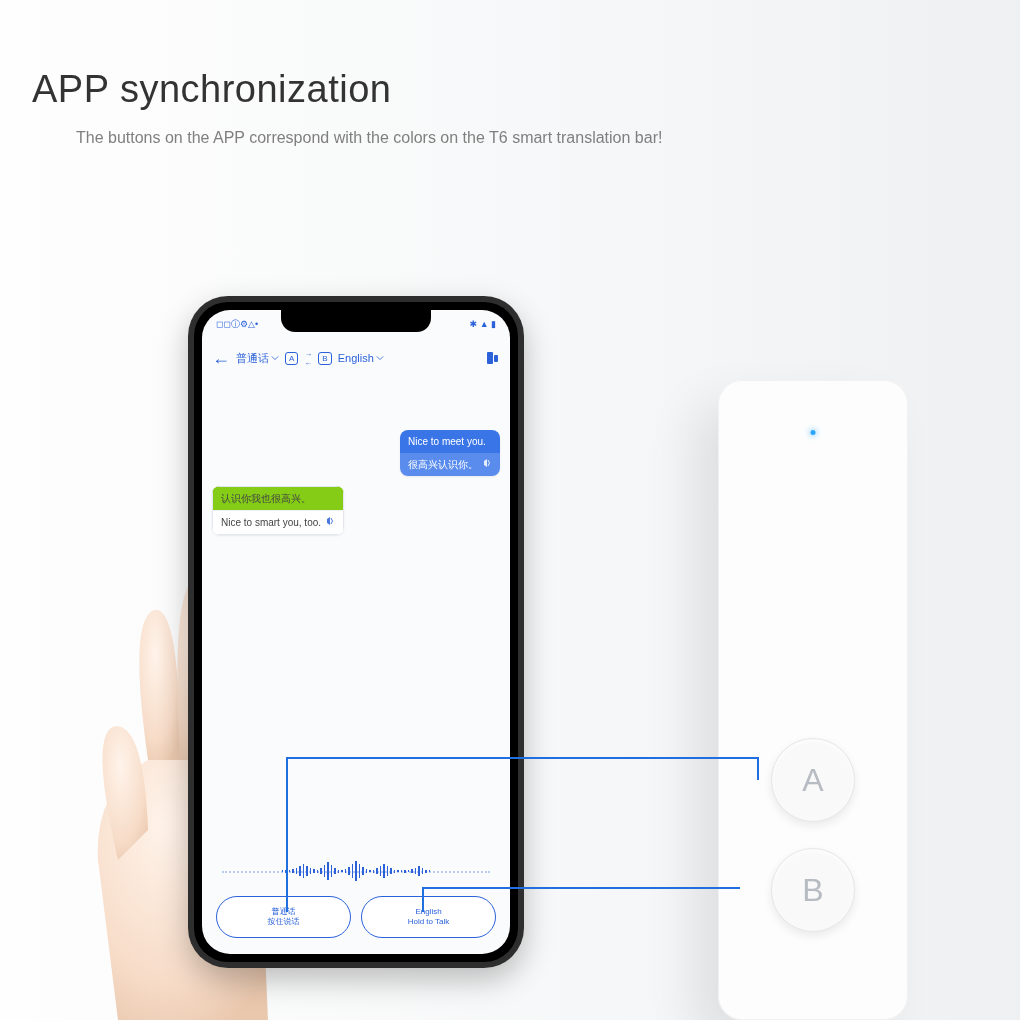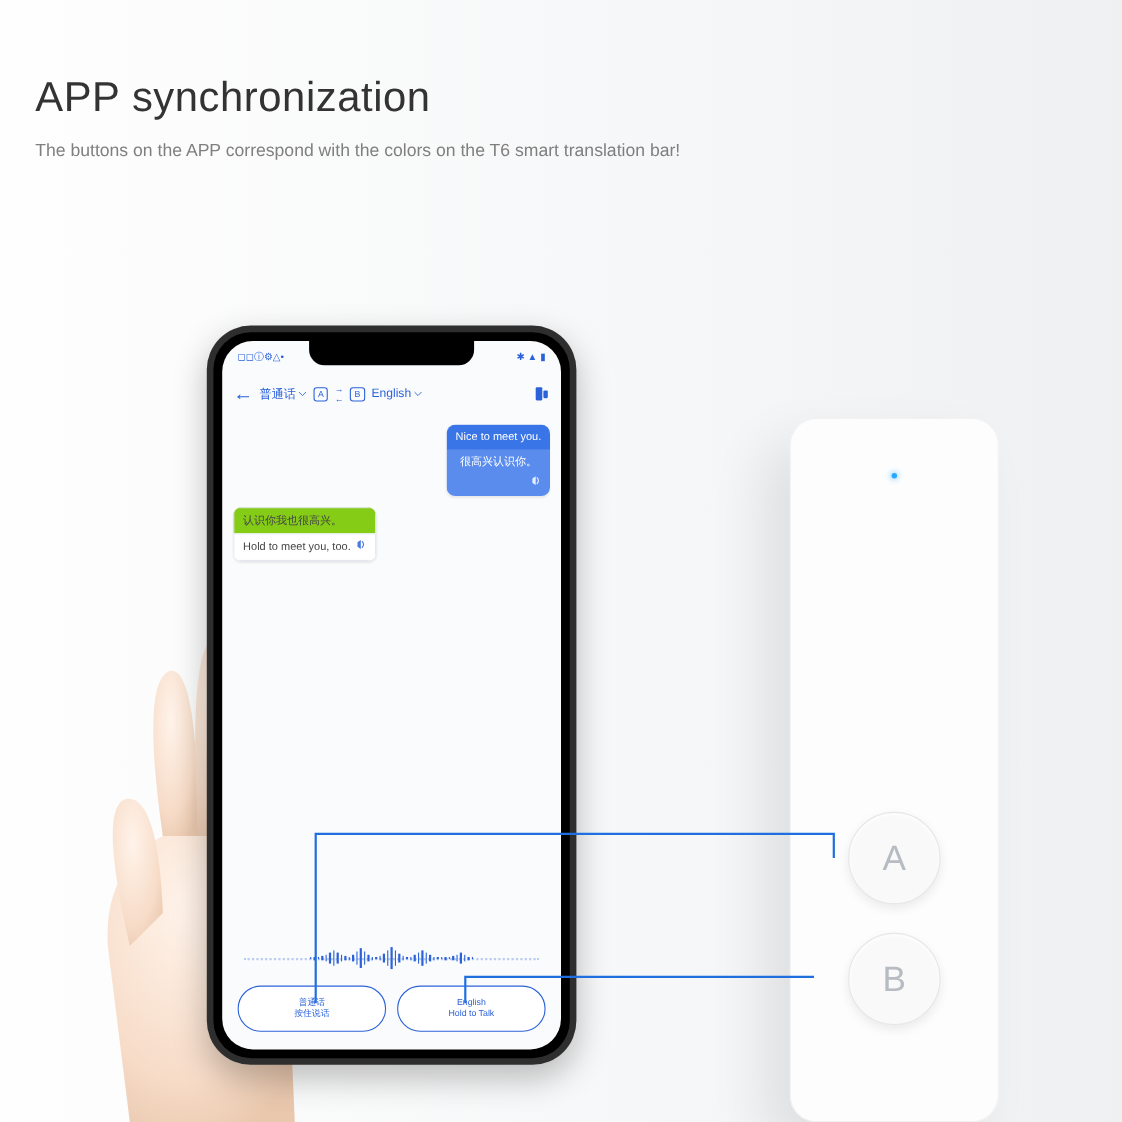--- a/index.html
+++ b/index.html
@@ -23,20 +23,21 @@
   .headline h1 {
     font-size: 38px;
     font-weight: 500;
     color: #333;
     letter-spacing: .5px;
   }
   .headline p {
     margin-top: 18px;
     font-size: 16px;
     color: #7f7f7f;
+    margin-left: 44px;
   }
 
   
   .phone {
     position: absolute;
     left: 188px;
     top: 296px;
     width: 336px;
     height: 672px;
     border-radius: 40px;
@@ -136,23 +137,23 @@
     line-height: 1.5;
     overflow: hidden;
     box-shadow: 0 1px 2px rgba(0,0,0,.08);
   }
   .bubble .row {
     padding: 4px 8px;
     display: flex;
     align-items: center;
     gap: 4px;
   }
-  .bubble.out { align-self: flex-end; }
+  .bubble.out { align-self: flex-end; margin-top: 44px; }
   .bubble.out .row1 { background: #3a75e8; color: #fff; }
-  .bubble.out .row2 { background: #5a8cee; color: #fff; flex-direction: column; }
+  .bubble.out .row2 { background: #5a8cee; color: #fff; }
   .bubble.in { align-self: flex-start; }
   .bubble.in .row1 { background: #84cc16; color: #444; border: 1px solid #e3e6ef; border-bottom: none; }
   .bubble.in .row2 { background: #fff; color: #444; border: 1px solid #e3e6ef; border-top-color: #eef1f8; }
   .snd { margin-left: auto; opacity: .85; }
 
   
   .wave {
     height: 26px;
     margin: 0 20px 4px;
     position: relative;
@@ -340,21 +341,21 @@
                 </svg>
             </span>
           </div>
         </div>
 
         <div class="bubble in">
           <div class="row row1">
               <span>认识你我也很高兴。</span>
             </div>
           <div class="row row2">
-            <span>Hold to meet you, too.</span>
+            <span>Nice to smart you, too.</span>
             <span class="snd">
               <svg width="10" height="10" viewBox="0 0 10 10">
                   <path d="M2 3v4l3 2V1z" fill="#2b62d9"></path>
                   <path d="M6 2q3 3 0 6" stroke="#2b62d9" fill="none"></path>
                 </svg>
             </span>
           </div>
         </div>
 
       </div>

